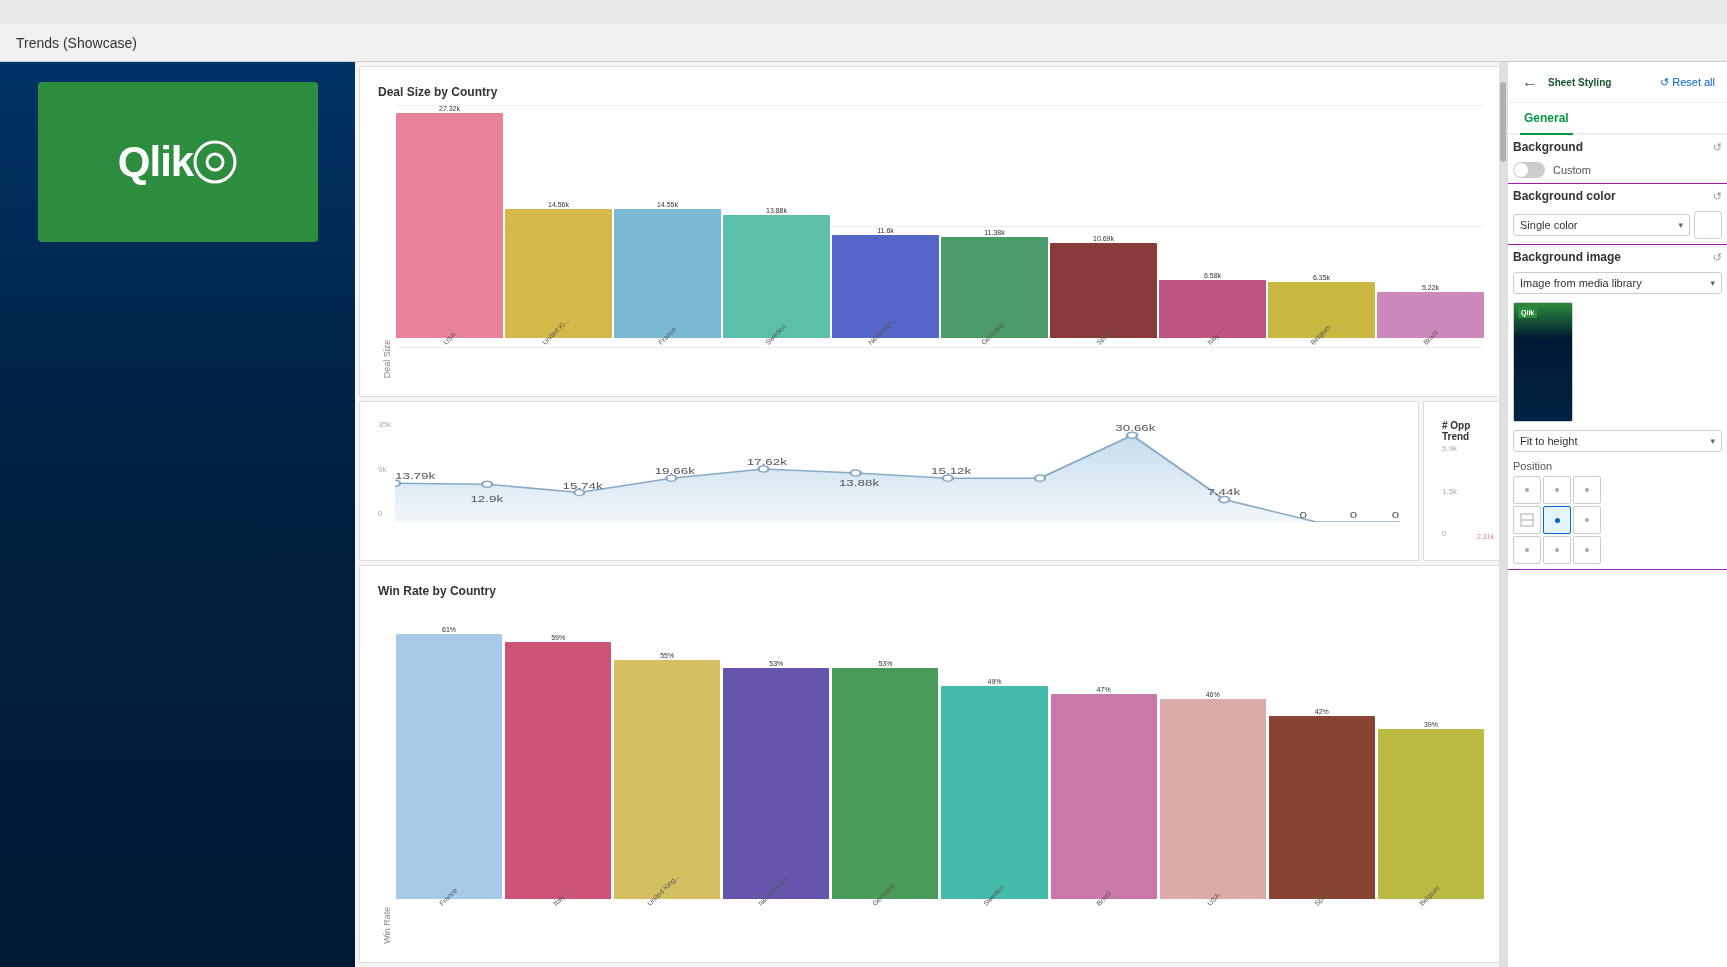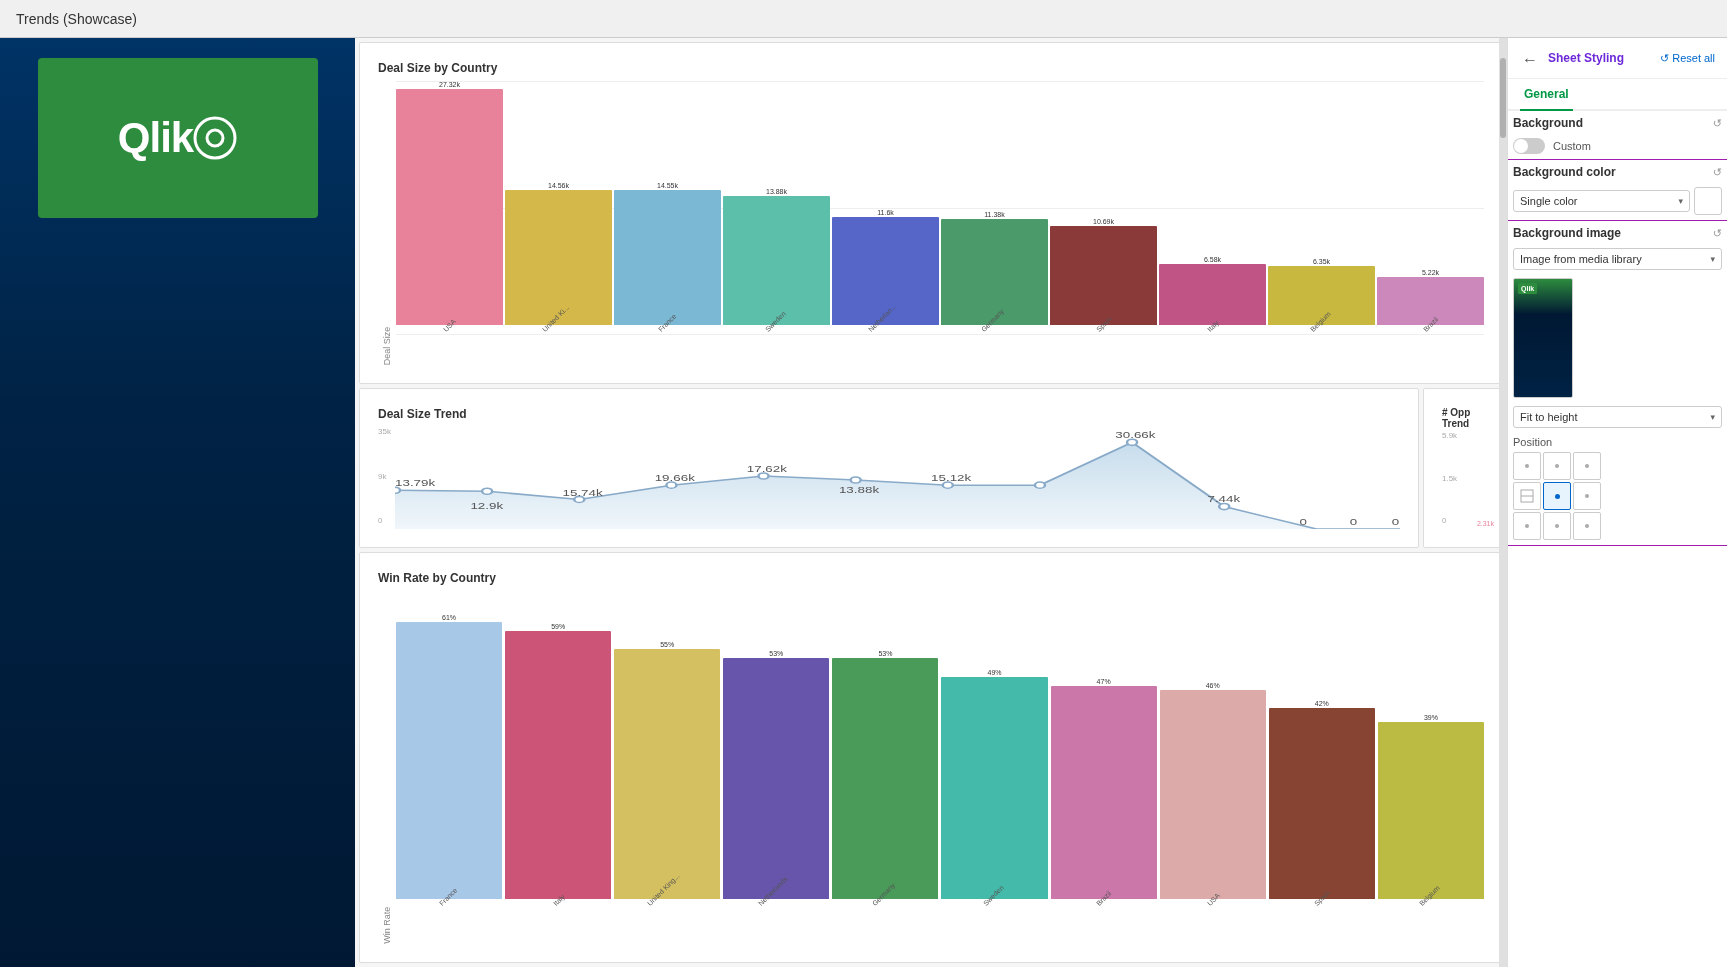--- a/index.html
+++ b/index.html
@@ -1,21 +1,21 @@
 <!DOCTYPE html>
 <html><head>
   <meta charset="utf-8">
   <style>
     * { box-sizing: border-box; margin: 0; padding: 0; }
     body { font-family: 'Segoe UI', Arial, sans-serif; background: #e8e8e8; width: 1727px; height: 967px; overflow: hidden; display: flex; flex-direction: column; }
 
     .top-bar {
       height: 38px; background: #f0f0f0; border-bottom: 1px solid #ccc;
       display: flex; align-items: center; padding: 0 16px;
-      font-size: 14px; color: #333; font-weight: 500;
+      font-size: 14px; color: #333; font-weight: 500; margin-top: 24px;
     }
 
     .main-area {
       display: flex; flex: 1; overflow: hidden;
     }
 
     
     .left-sidebar {
       width: 355px; background: linear-gradient(180deg, #003366 0%, #002244 40%, #001833 100%);
       display: flex; flex-direction: column; align-items: center; padding: 20px;
@@ -49,21 +49,21 @@
     }
 
     .panel-header {
       display: flex; align-items: center; padding: 10px 12px; border-bottom: 1px solid #eee;
       gap: 8px;
     }
     .back-btn {
       width: 20px; height: 20px; cursor: pointer; color: #555;
       display: flex; align-items: center; justify-content: center; font-size: 16px;
     }
-    .panel-title { font-size: 12px; font-weight: 600; color: #6d28d9; flex: 1; }
+    .panel-title { font-size: 10px; font-weight: 600; color: #14532d; flex: 1; }
     .reset-btn {
       font-size: 11px; color: #0066cc; cursor: pointer; display: flex; align-items: center; gap: 3px;
     }
 
     .panel-tabs {
       display: flex; border-bottom: 2px solid #eee; padding: 0 12px;
     }
     .panel-tab {
       font-size: 12px; padding: 8px 4px; cursor: pointer; color: #555;
       margin-right: 16px; border-bottom: 2px solid transparent; margin-bottom: -2px;
@@ -233,21 +233,20 @@
                   </div>
               </div>
             </div>
           </div>
         </div>
 
       </div>
 
       <div style="display:flex;gap:4px;height:160px;flex-shrink:0;">
         <div class="chart-card" style="flex:1;">
-          <div class="chart-title">Deal Size Trend</div>
           <div style="display:flex;height:calc(100% - 20px);">
             <div style="display:flex;flex-direction:column;justify-content:space-between;font-size:8px;color:#aaa;padding-right:4px;padding-bottom:4px;">
               <span>35k</span>
                 <span>9k</span>
                 <span>0</span>
             </div>
             <div style="flex:1;position:relative;">
               <svg width="100%" height="100%" viewBox="0 0 600 100" preserveAspectRatio="none">
                 <defs>
                   <linearGradient id="areaGrad" x1="0" y1="0" x2="0" y2="1">

